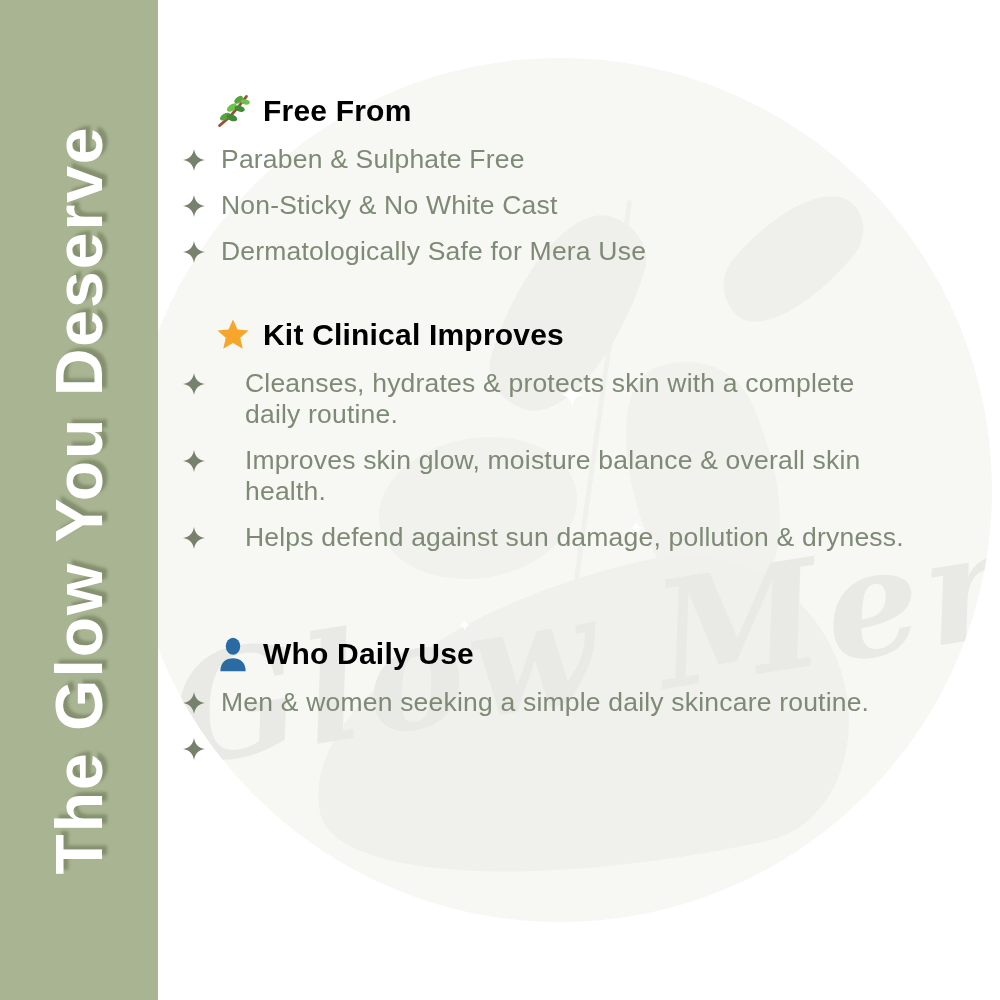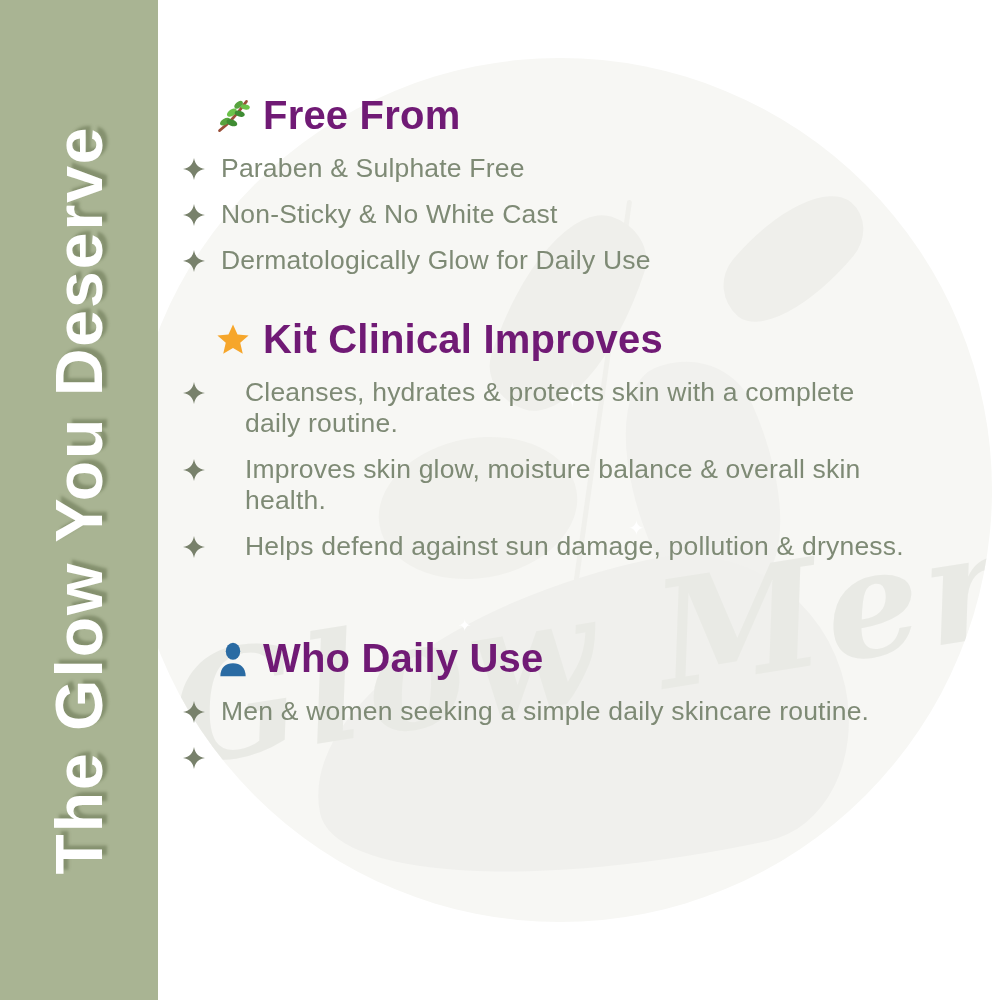--- a/index.html
+++ b/index.html
@@ -51,21 +51,21 @@
   }
 
   
   .content { position: absolute; inset: 0; z-index: 1; }
   .section { position: absolute; left: 183px; }
   .sec-free     { top: 93px;  }
   .sec-clinical { top: 317px; }
   .sec-who      { top: 636px; }
 
   .sec-header { display: flex; align-items: center; gap: 12px; margin-left: 32px; margin-bottom: 15px; }
-  .sec-header h2 { font-size: 40px; font-weight: 700; color: #701a75; letter-spacing: 0.2px; }
+  .sec-header h2 { font-size: 30px; font-weight: 700; color: #000000; letter-spacing: 0.2px; }
   .hicon { display: inline-flex; width: 36px; height: 36px; align-items: center; justify-content: center; }
 
   .items { list-style: none; display: flex; flex-direction: column; gap: 15px; }
   .item { display: flex; align-items: flex-start; gap: 16px; }
   .bullet { flex: 0 0 auto; margin-top: 3px; display: inline-flex; }
   .item-text { font-size: 26.5px; line-height: 31px; color: #7e8a75; letter-spacing: 0.2px; }
   .sec-clinical .item-text { max-width: 672px; margin-left: 24px; }
   .sec-who .item-text, .sec-free .item-text { white-space: nowrap; }
 </style>
 </head>
@@ -123,21 +123,21 @@
               </svg>
           </span>
           <span class="item-text">Non-Sticky &amp; No White Cast</span>
         </li>
         <li class="item">
           <span class="bullet">
             <svg width="22" height="26" viewBox="0 0 24 24">
                 <path d="M12 0 C13.2 7.2 16.8 10.8 24 12 C16.8 13.2 13.2 16.8 12 24 C10.8 16.8 7.2 13.2 0 12 C7.2 10.8 10.8 7.2 12 0 Z" fill="#78816b"></path>
               </svg>
           </span>
-          <span class="item-text">Dermatologically Glow for Daily Use</span>
+          <span class="item-text">Dermatologically Safe for Mera Use</span>
         </li>
       </ul>
     </section>
 
     <section class="section sec-clinical">
       <div class="sec-header">
         <span class="hicon">
           <svg width="36" height="34" viewBox="0 0 24 24">
             <polygon points="12,1 15.2,8.1 23,8.8 17.1,14 18.9,21.7 12,17.6 5.1,21.7 6.9,14 1,8.8 8.8,8.1" fill="#f6a62b"></polygon>
           </svg>

